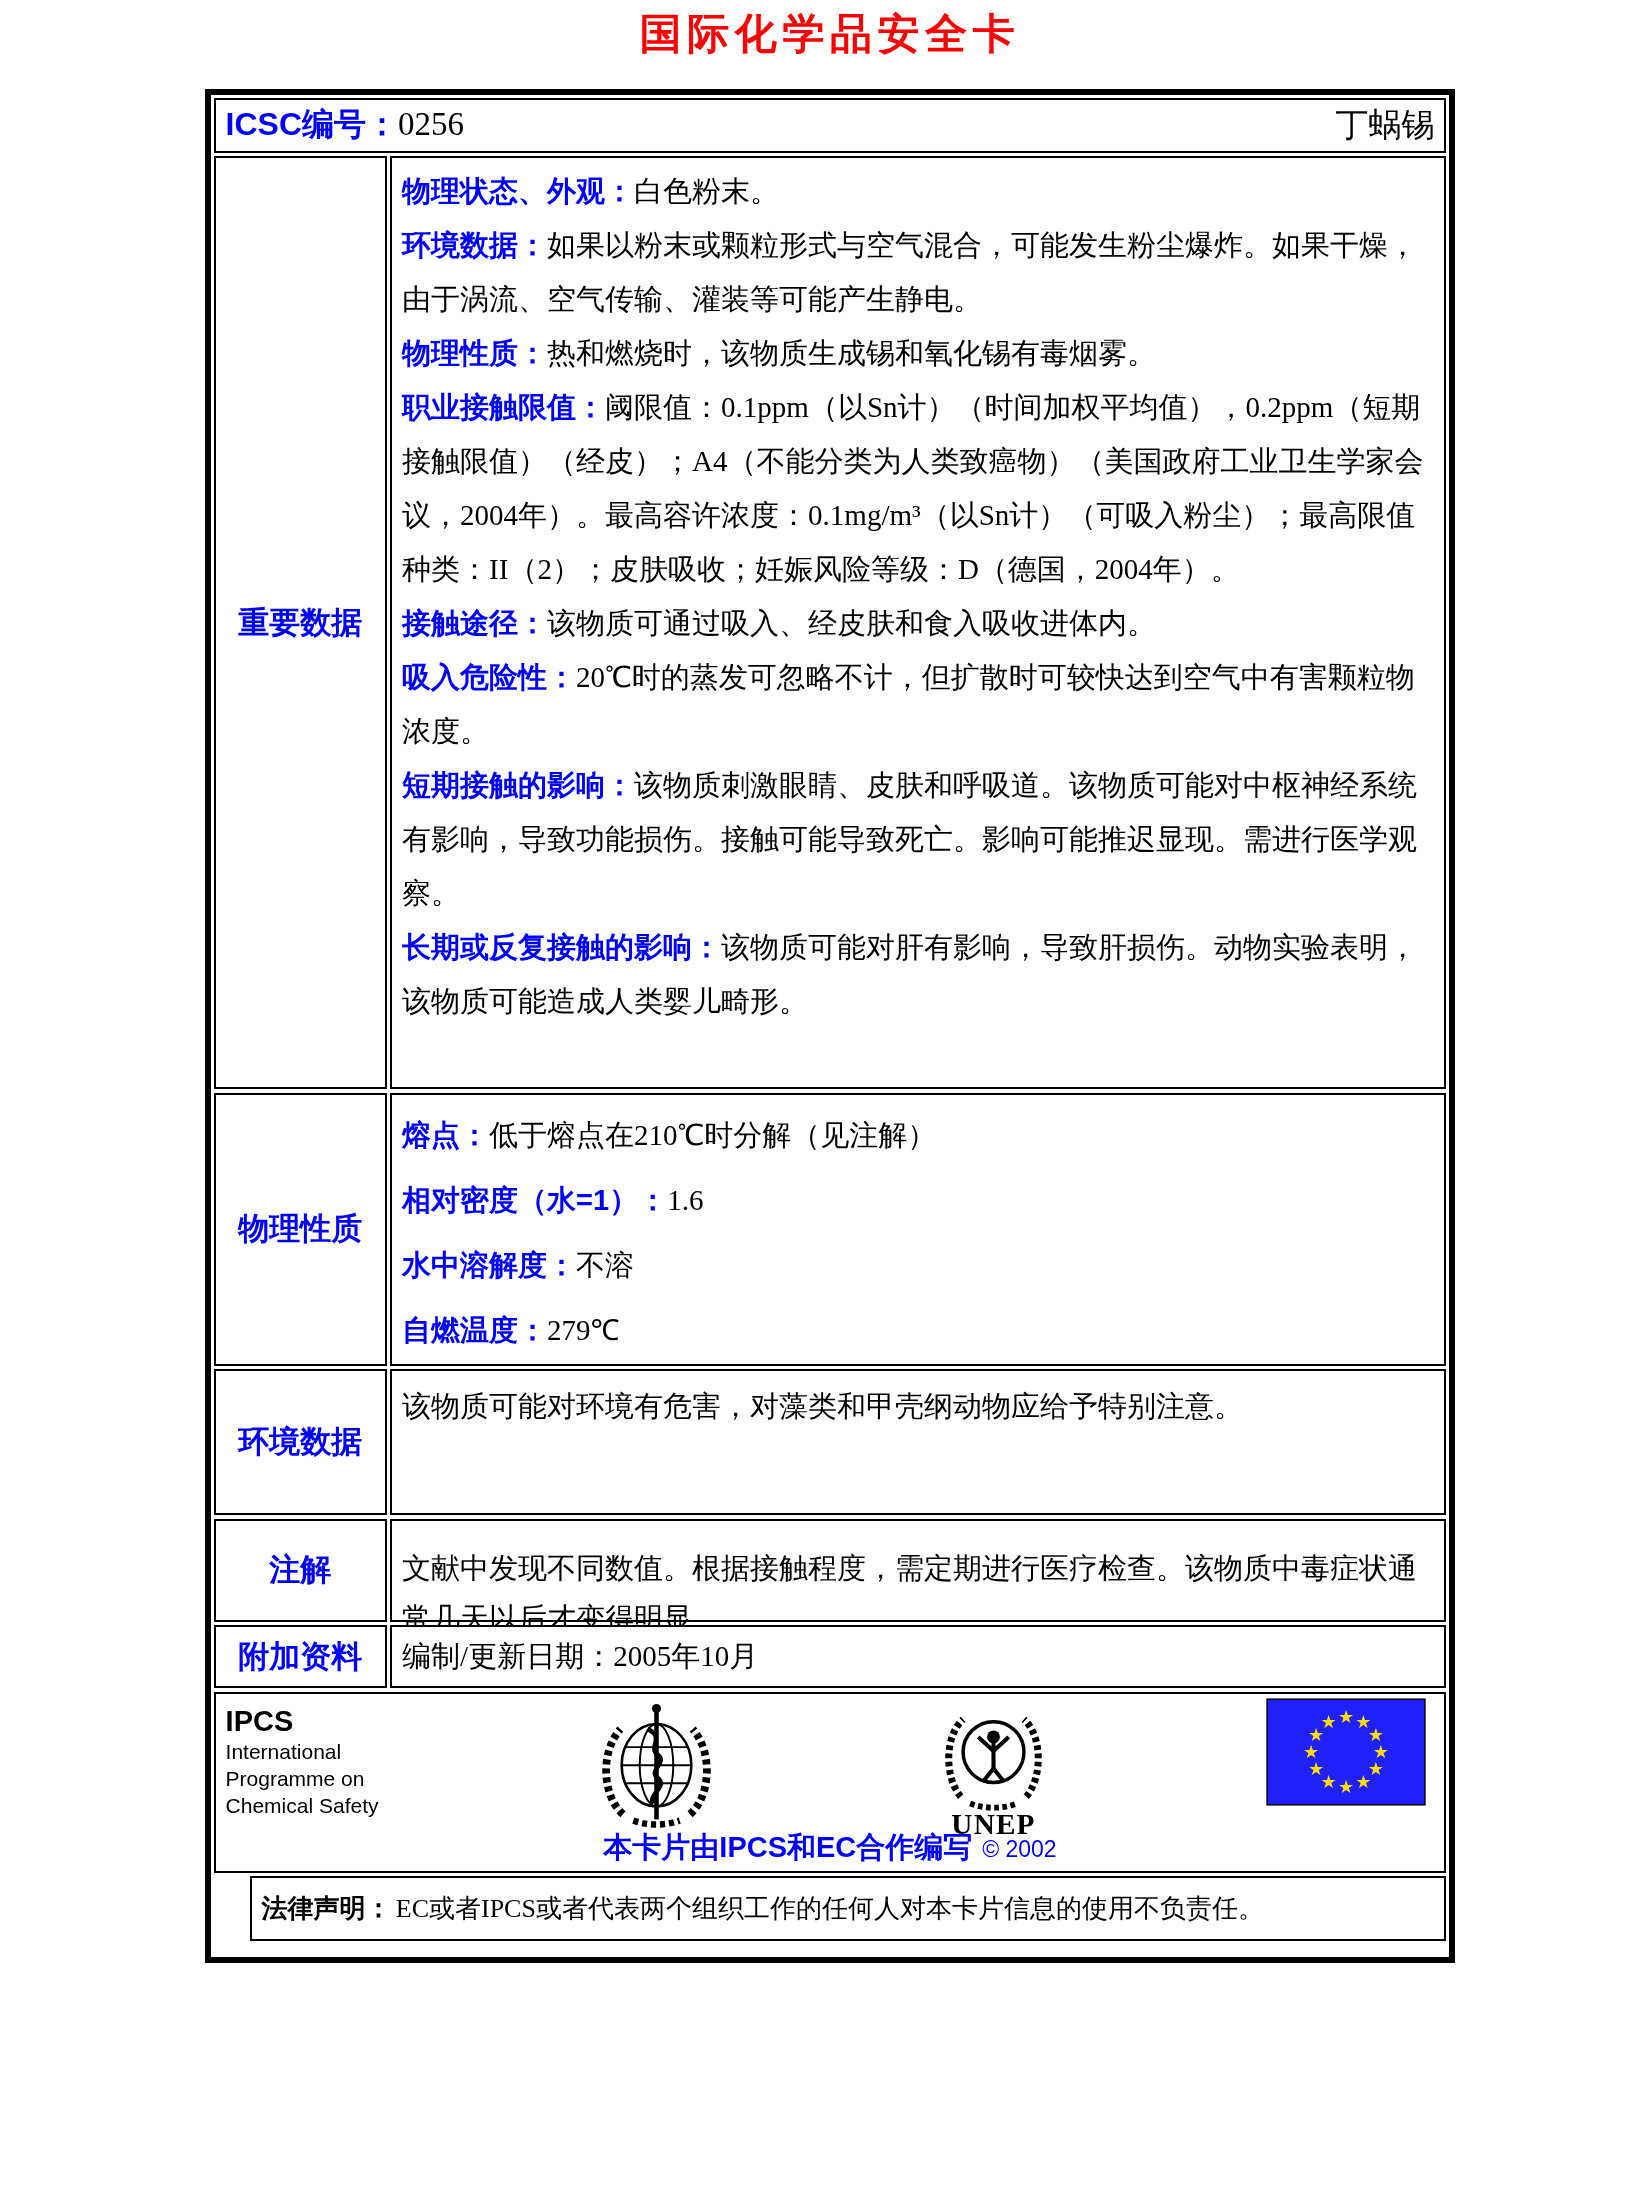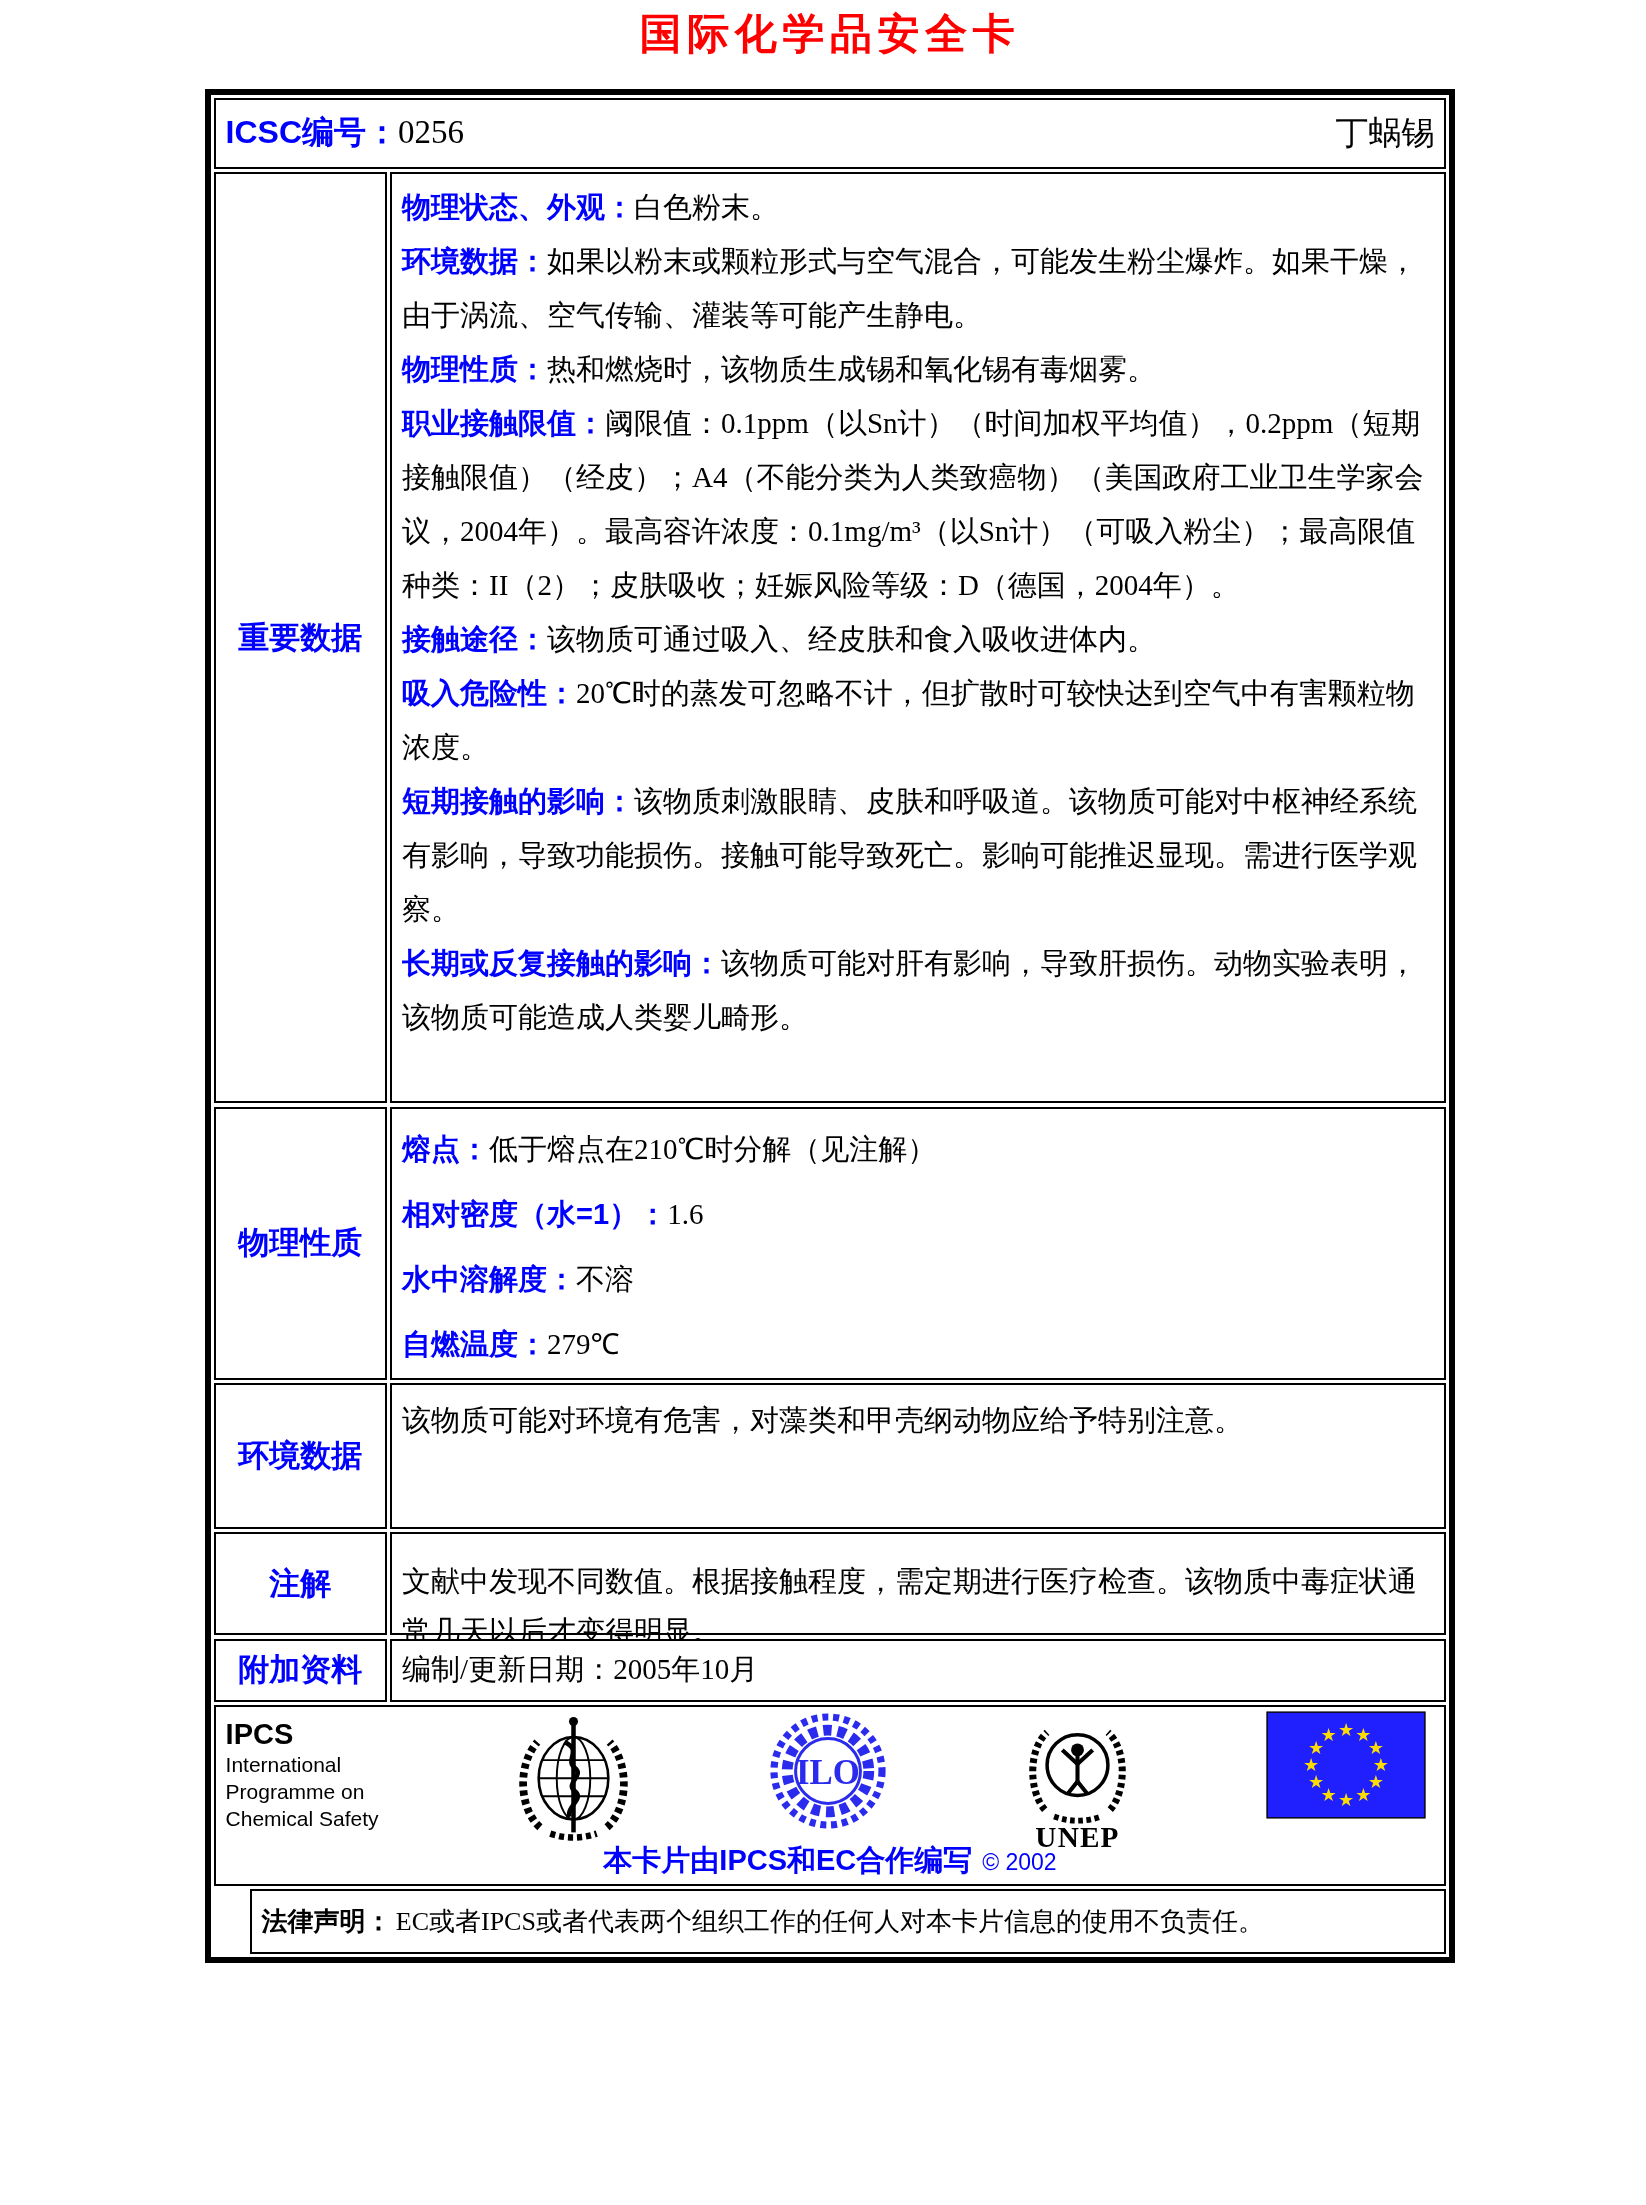--- a/index.html
+++ b/index.html
@@ -21,21 +21,21 @@
   .cell { border:2.1px solid #000; box-sizing:border-box; background:#fff; }
   .label-cell {
     width:173px; flex:none; display:flex; align-items:center; justify-content:center;
     color:#0000ff; font-weight:bold; font-size:31px;
     font-family:"Liberation Sans", sans-serif; text-align:center;
   }
   .content-cell { flex:1; padding:5.6px 9.8px; font-size:29px; }
   .bl { color:#0000ff; font-weight:bold; font-family:"Liberation Sans", sans-serif; }
   p.item { margin:0; }
 
-  .icsc-row { height:71px; }
+  .icsc-row { height:55px; }
   .icsc-cell { flex:1; display:flex; align-items:center; justify-content:space-between; padding:0 9.8px; font-size:33px; }
   .icsc-left .bl { font-size:32px; }
   .chem-name { font-size:33px; }
 
   .important-row { height:933px; }
   .important-content { line-height:54px; }
 
   .physical-row { height:273px; }
   .physical-content { line-height:65px; padding-top:8.4px; }
 
@@ -150,28 +150,20 @@
             <ellipse cx="50" cy="52" rx="13" ry="32" fill="none" stroke="#000" stroke-width="1.5"></ellipse>
             <line x1="25" y1="38" x2="75" y2="38" stroke="#000" stroke-width="1.5"></line>
             <line x1="23" y1="52" x2="77" y2="52" stroke="#000" stroke-width="1.5"></line>
             <line x1="25" y1="66" x2="75" y2="66" stroke="#000" stroke-width="1.5"></line>
             <line x1="50" y1="10" x2="50" y2="94" stroke="#000" stroke-width="3.5"></line>
             <circle cx="50" cy="8" r="3.5" fill="#000"></circle>
             <path d="M43,24 C57,30 43,38 51,44 C59,50 43,56 51,62 C59,68 44,74 47,82" fill="none" stroke="#000" stroke-width="3.5"></path>
           </svg>
         </span>
 
-        <span class="logo">
-          <svg width="120" height="120" viewBox="0 0 100 100">
-            <circle cx="50" cy="50" r="45" fill="none" stroke="#2b2bee" stroke-width="6" stroke-dasharray="5 4"></circle>
-            <circle cx="50" cy="50" r="34" fill="none" stroke="#2b2bee" stroke-width="9" stroke-dasharray="7 5"></circle>
-            <circle cx="50" cy="50" r="27" fill="none" stroke="#2b2bee" stroke-width="2.5"></circle>
-            <text x="50" y="61" text-anchor="middle" font-size="29" font-weight="bold" fill="#2b2bee" font-family="'Liberation Serif', serif">ILO</text>
-          </svg>
-        </span>
 
         <span class="logo">
           <svg width="117" height="141" viewBox="0 0 100 120">
             <path d="M22,84 C8,68 8,32 24,18" fill="none" stroke="#000" stroke-width="6" stroke-dasharray="4 3"></path>
             <path d="M78,84 C92,68 92,32 76,18" fill="none" stroke="#000" stroke-width="6" stroke-dasharray="4 3"></path>
             <path d="M30,90 Q50,97 70,90" fill="none" stroke="#000" stroke-width="5" stroke-dasharray="4 3"></path>
             <circle cx="50" cy="46" r="26" fill="none" stroke="#000" stroke-width="3"></circle>
             <circle cx="50" cy="33" r="5.5" fill="#000"></circle>
             <line x1="50" y1="38" x2="50" y2="60" stroke="#000" stroke-width="3.5"></line>
             <path d="M50,45 L37,33 M50,45 L63,33" fill="none" stroke="#000" stroke-width="3.5"></path>

